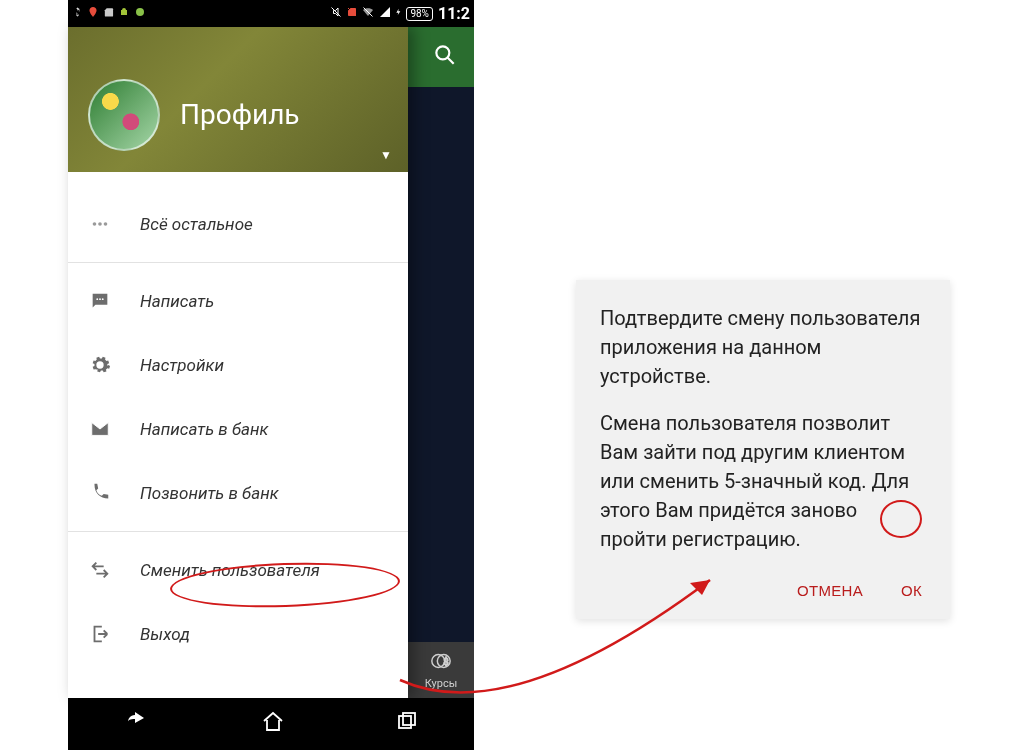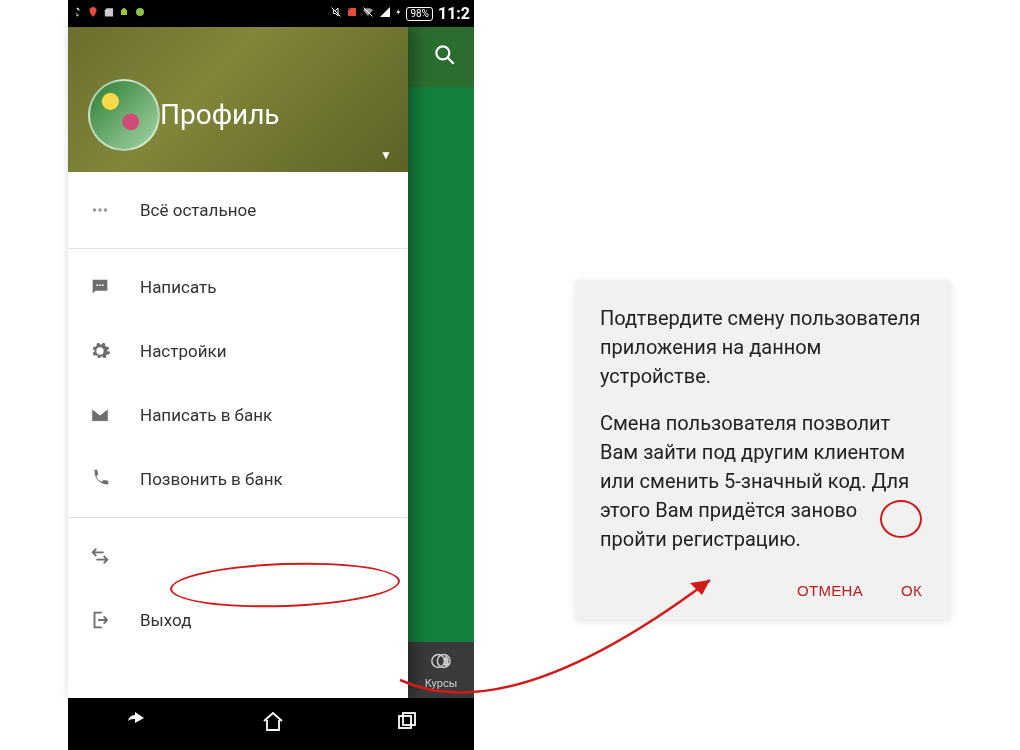--- a/index.html
+++ b/index.html
@@ -10,21 +10,21 @@
     height: 750px;
     position: relative;
     overflow: hidden;
   }
   .phone {
     position: absolute;
     left: 68px;
     top: 0;
     width: 406px;
     height: 750px;
-    background: #15803d;
+    background: #0f172a;
   }
   .statusbar {
     height: 27px;
     background: #000;
     color: #fff;
     display: flex;
     align-items: center;
     justify-content: space-between;
     padding: 0 4px;
     font-size: 12px;
@@ -57,35 +57,36 @@
     height: 671px;
   }
   .drawer-header {
     height: 145px;
     background: linear-gradient(135deg,#6b6e2d 0%,#828638 40%,#5d6128 100%);
     position: relative;
     color: #fff;
     padding: 30px 20px 0 20px;
     display: flex;
     align-items: center;
+    gap: 20px;
   }
   .avatar {
     width: 72px; height: 72px; border-radius: 50%;
     background: radial-gradient(circle at 30% 30%, #f8d94a 0 12%, transparent 13%),
                 radial-gradient(circle at 60% 60%, #d14b7a 0 14%, transparent 15%),
                 linear-gradient(135deg,#2e7d32,#a5d6a7);
     border: 2px solid rgba(255,255,255,.6);
     flex-shrink: 0;
   }
   .profile-title { font-size: 28px; font-weight: 400; }
   .dropdown-caret {
     position: absolute; right: 16px; bottom: 10px;
     color: #fff; font-size: 12px;
   }
-  .menu { padding-top: 6px; }
+  .menu { padding-top: 20px; font-style: italic; }
   .menu-item {
     display: flex;
     align-items: center;
     height: 64px;
     padding: 0 18px;
     gap: 26px;
     cursor: pointer;
   }
   .menu-item .icon {
     width: 28px;
@@ -325,20 +326,21 @@
       </div>
 
       <div class="divider"></div>
 
       <div class="menu-item">
         <span class="icon">
           <svg width="22" height="22" viewBox="0 0 24 24" fill="none" stroke="#6d6d6d" stroke-width="2">
               <path d="M8 4l-4 4 4 4M4 8h12M16 20l4-4-4-4M20 16H8"></path>
             </svg>
         </span>
+        <span class="label">Сменить пользователя</span>
       </div>
 
       <div class="menu-item">
         <span class="icon">
           <svg width="22" height="22" viewBox="0 0 24 24" fill="none" stroke="#6d6d6d" stroke-width="2">
               <path d="M14 4h-8v16h8M10 12h10m0 0l-4-4m4 4l-4 4"></path>
             </svg>
         </span>
         <span class="label">Выход</span>
       </div>

